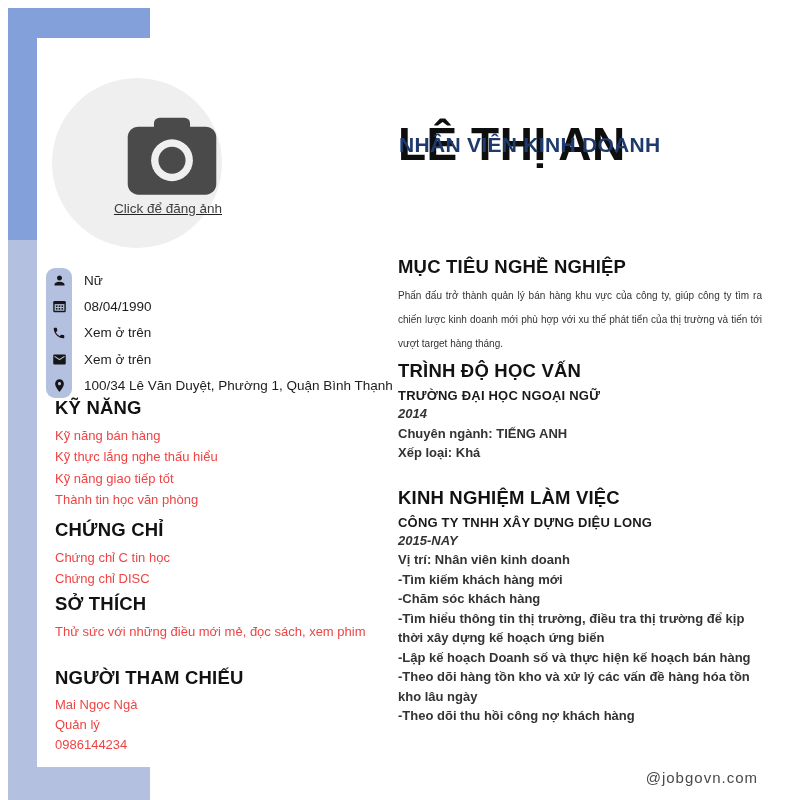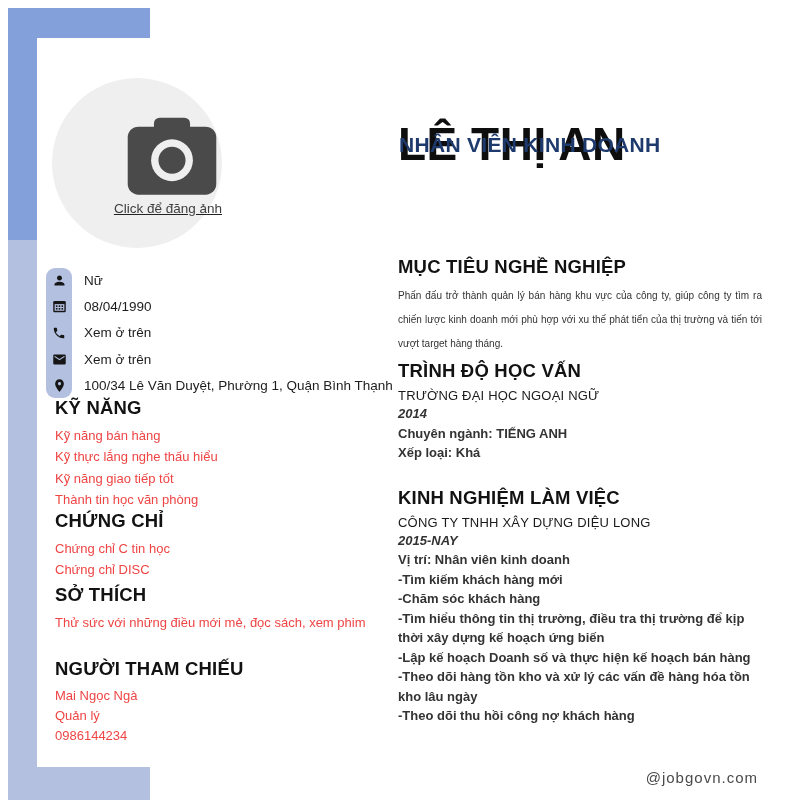--- a/index.html
+++ b/index.html
@@ -57,31 +57,31 @@
   .left-col  { position: absolute; left: 55px;  top: 398px; width: 335px; }
   .right-col { position: absolute; left: 398px; top: 257px; width: 364px; }
 
   .sec-title {
     font-size: 18.5px; line-height: 20px; font-weight: bold;
     letter-spacing: 0.2px; color: #121212; margin-bottom: 7px;
   }
   .left-col .sec-items  { font-size: 13px; color: #ef4444; }
   .left-col .sec-items .line { line-height: 21.4px; }
   .left-col .refs .line { line-height: 20px; }
-  .mt9  { }
+  .mt9  { margin-top: 9px; }
   .mt5  { margin-top: 5px; }
   .mt14 { margin-top: 25px; }
 
   .objective-body {
     margin-top: 6px; font-size: 10px; line-height: 24px;
     color: #333; text-align: justify;
   }
   .sub-heading {
     margin-top: 5px; font-size: 13px; line-height: 16px;
-    font-weight: normal; letter-spacing: 0.2px; color: #1a1a1a;
+    font-weight: bold; letter-spacing: 0.2px; color: #1a1a1a;
   }
   .right-col .detail { font-size: 13px; line-height: 19.5px; color: #333; font-weight: bold; }
   .period { font-style: italic; color: #3a3a3a; }
 
   .footer {
     position: absolute; right: 42px; top: 769px;
     font-family: Liberation Sans, sans-serif;
     font-size: 15px; letter-spacing: 1px; color: #4a4a4a;
   }
   .icon-fill { fill: #161616; }

